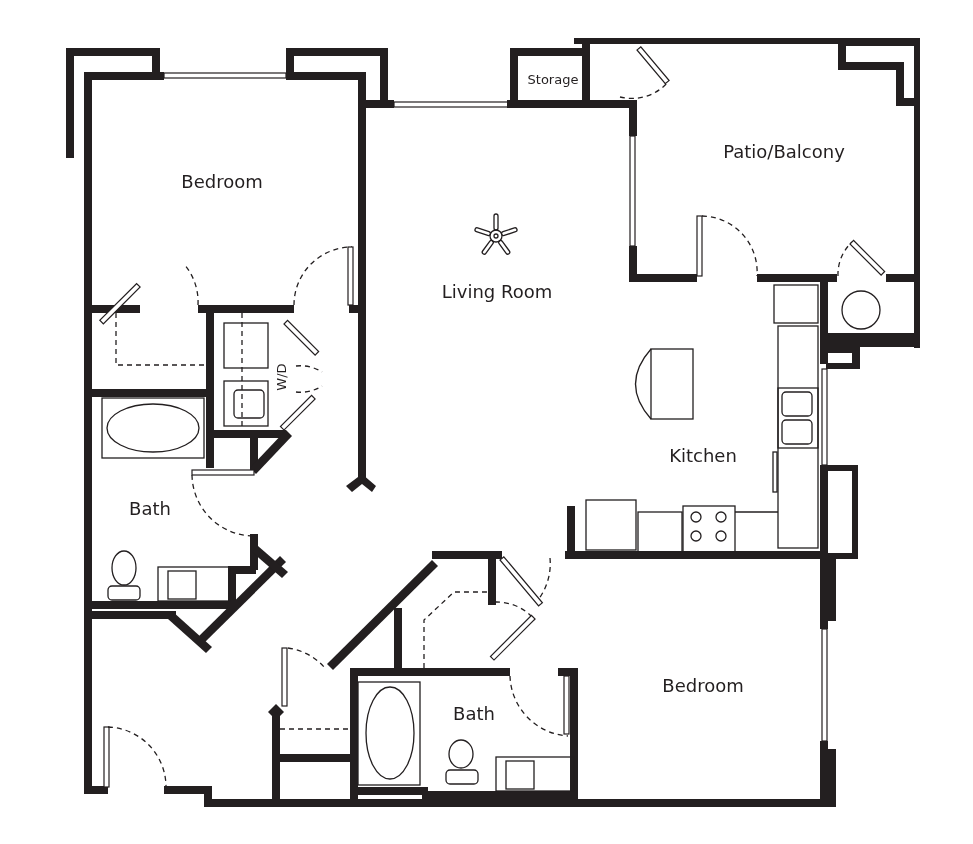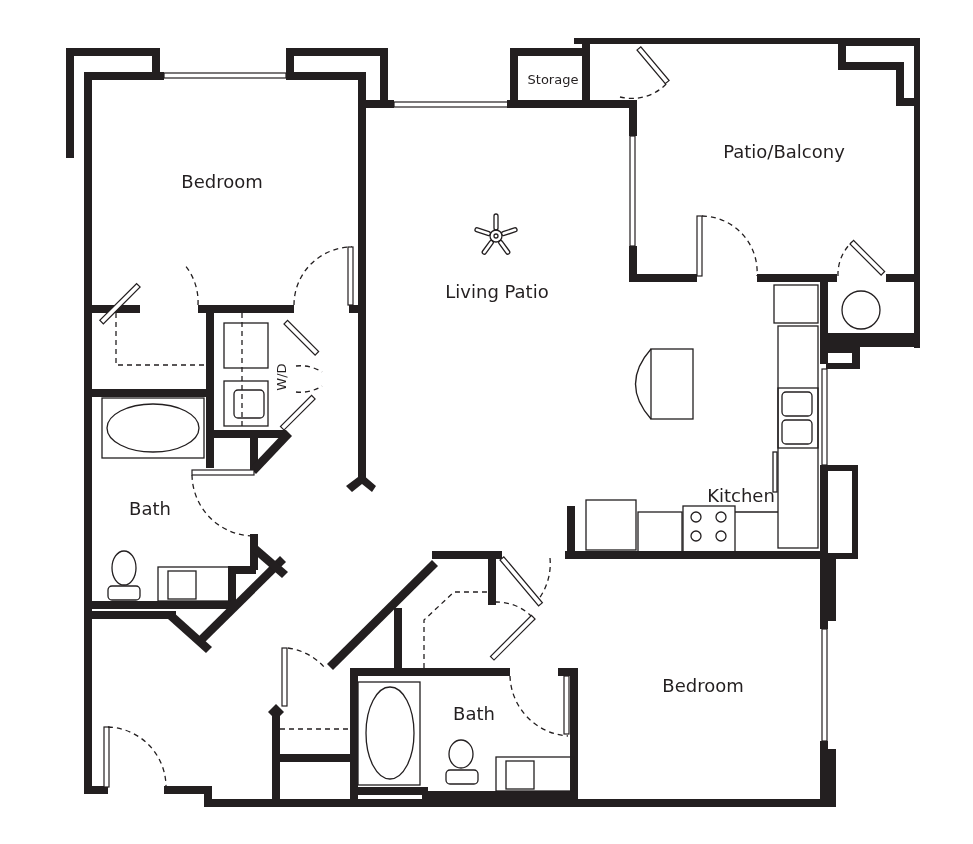--- a/index.html
+++ b/index.html
@@ -212,20 +212,20 @@
     <rect class="thin" x="773" y="452" width="4" height="40"></rect>
 
     <rect class="thin" x="651" y="349" width="42" height="70"></rect>
     <path class="thin" d="M651,349 Q620,384 651,419"></path>
 
     <circle class="thin" cx="861" cy="310" r="19"></circle>
   </g>
 </svg>
 
 <div class="lbl" style="left:222px;top:181px;">Bedroom</div>
-<div class="lbl" style="left:497px;top:291px;">Living Patio</div>
+<div class="lbl" style="left:497px;top:291px;">Living Room</div>
 <div class="lbl" style="left:784px;top:151px;">Patio/Balcony</div>
 <div class="lbl small" style="left:553px;top:79px;text-align:center;">Storage</div>
-<div class="lbl" style="left:741px;top:455px;margin-top:40px;">Kitchen</div>
+<div class="lbl" style="left:703px;top:455px;">Kitchen</div>
 <div class="lbl" style="left:150px;top:508px;">Bath</div>
 <div class="lbl" style="left:474px;top:713px;">Bath</div>
 <div class="lbl" style="left:703px;top:685px;">Bedroom</div>
 <div class="lbl small" style="left:281px;top:377px;transform:translate(-50%,-50%) rotate(-90deg);">W/D</div>
 
 </body></html>

